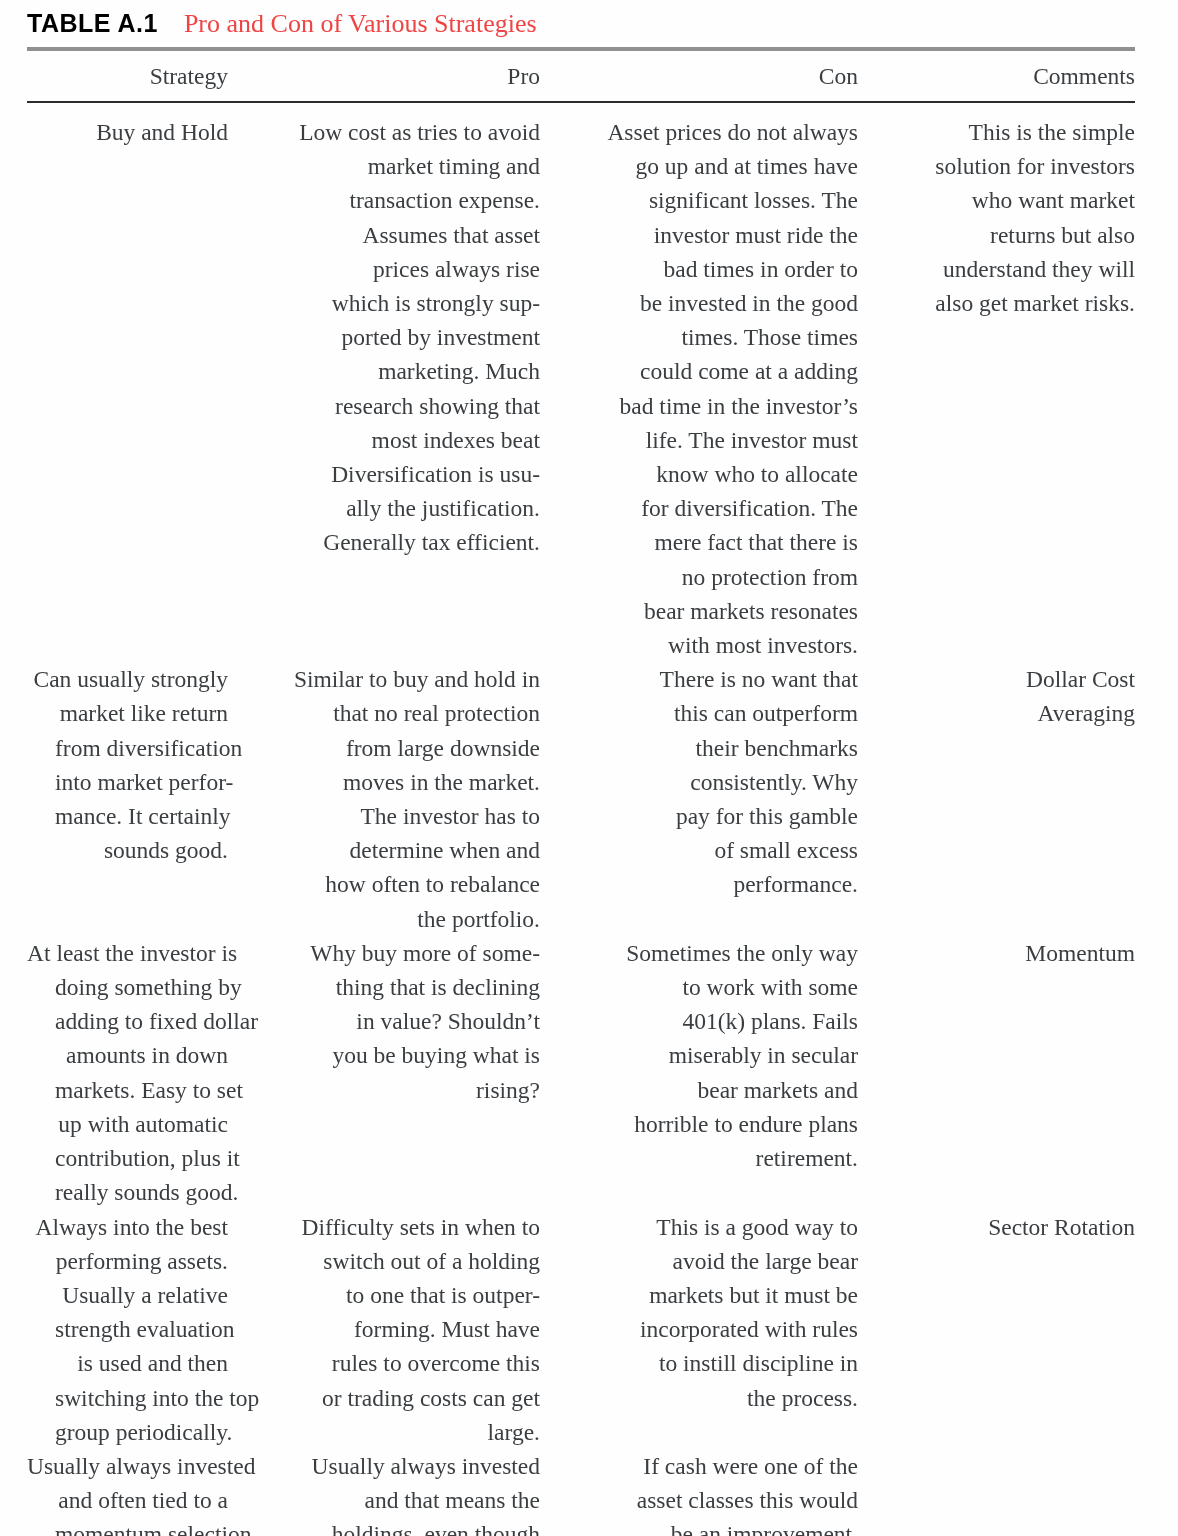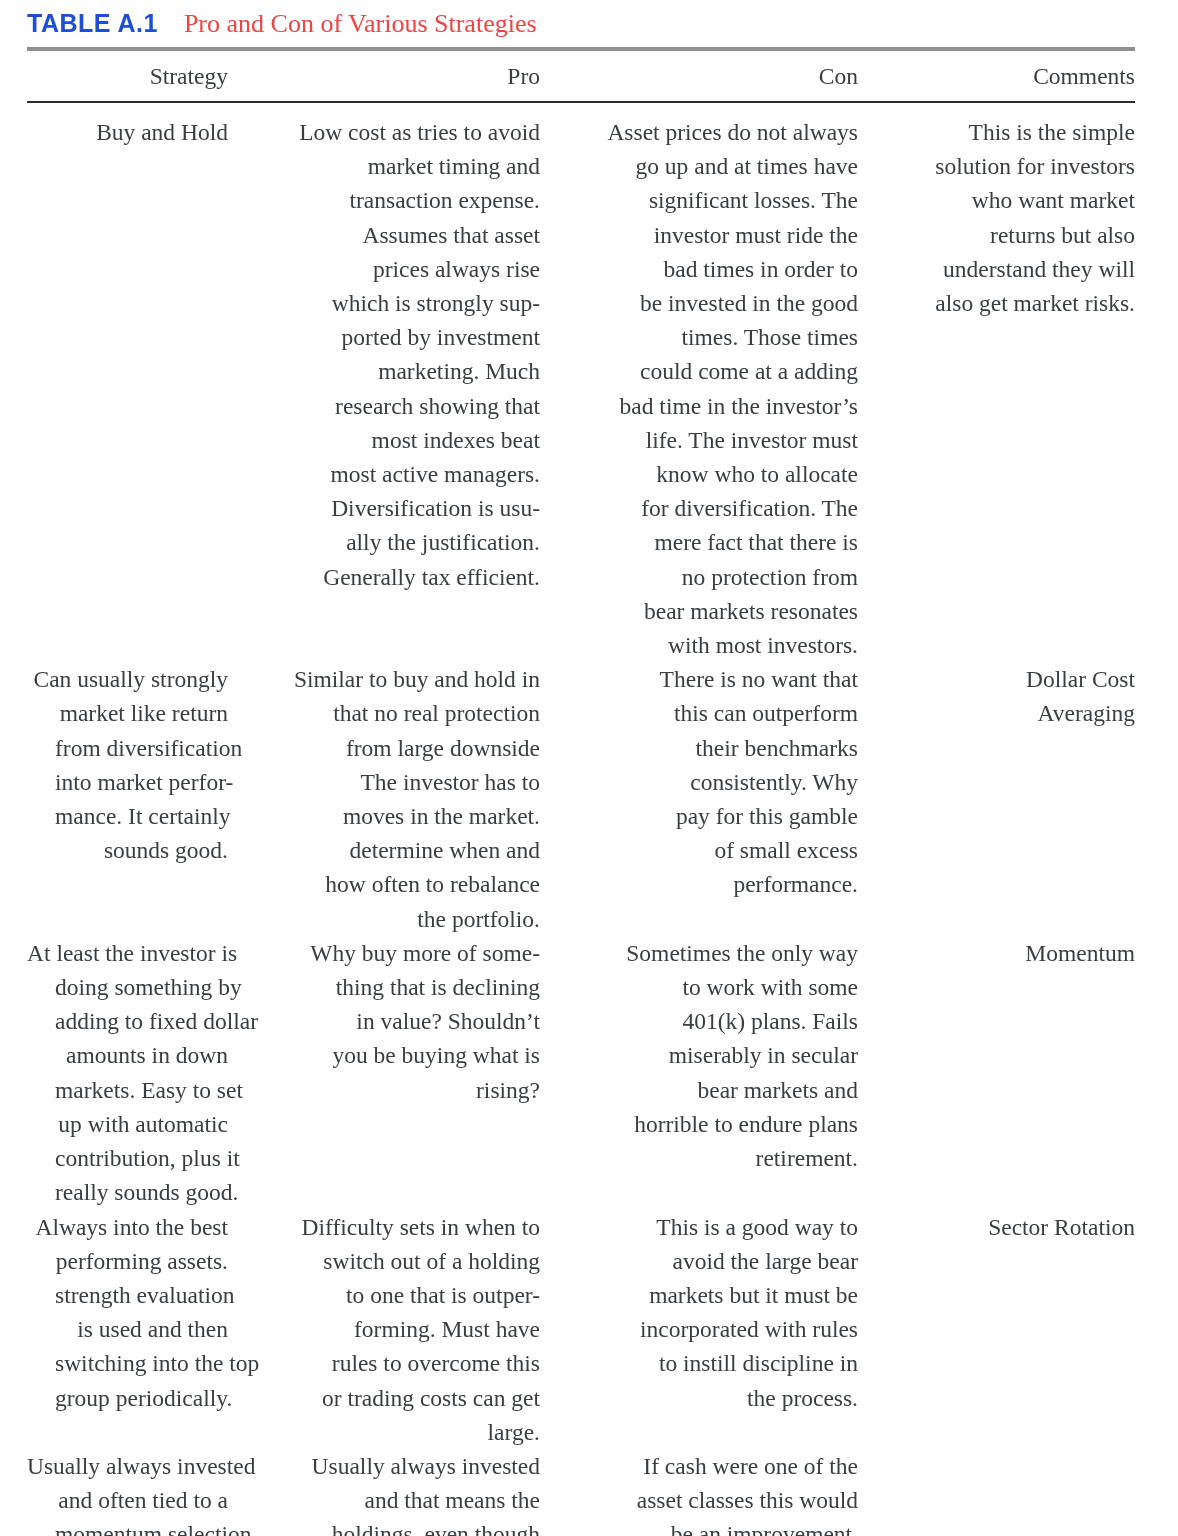--- a/index.html
+++ b/index.html
@@ -14,21 +14,21 @@
   }
   .caption {
     padding: 8px 0 0 27px;
     line-height: 30px;
     white-space: nowrap;
   }
   .cap-label {
     font-family: "Liberation Sans", sans-serif;
     font-weight: bold;
     font-size: 25px;
-    color: #1d4ed8;
+    color: #000000;
     letter-spacing: 0.5px;
     margin-right: 26px;
   }
   .cap-text {
     font-size: 26px;
     color: #ef4444;
   }
   .rule-gray {
     margin: 5px 0 0 27px;
     width: 1108px;
@@ -86,21 +86,20 @@
         <div class="ln">Low cost as tries to avoid</div>
         <div class="ln cont">market timing and</div>
         <div class="ln cont">transaction expense.</div>
         <div class="ln cont">Assumes that asset</div>
         <div class="ln cont">prices always rise</div>
         <div class="ln cont">which is strongly sup-</div>
         <div class="ln cont">ported by investment</div>
         <div class="ln cont">marketing. Much</div>
         <div class="ln cont">research showing that</div>
         <div class="ln cont">most indexes beat</div>
-        <div class="ln cont">most active managers.</div>
         <div class="ln cont">Diversification is usu-</div>
         <div class="ln cont">ally the justification.</div>
         <div class="ln cont">Generally tax efficient.</div>
       </div>
       <div class="cell">
         <div class="ln">Asset prices do not always</div>
         <div class="ln cont">go up and at times have</div>
         <div class="ln cont">significant losses. The</div>
         <div class="ln cont">investor must ride the</div>
         <div class="ln cont">bad times in order to</div>
@@ -129,22 +128,22 @@
         <div class="ln cont">market like return</div>
         <div class="ln cont">from diversification</div>
         <div class="ln cont">into market perfor-</div>
         <div class="ln cont">mance. It certainly</div>
         <div class="ln cont">sounds good.</div>
       </div>
       <div class="cell">
         <div class="ln">Similar to buy and hold in</div>
         <div class="ln cont">that no real protection</div>
         <div class="ln cont">from large downside</div>
+        <div class="ln cont">moves in the market.</div>
         <div class="ln cont">The investor has to</div>
-        <div class="ln cont">moves in the market.</div>
         <div class="ln cont">determine when and</div>
         <div class="ln cont">how often to rebalance</div>
         <div class="ln cont">the portfolio.</div>
       </div>
       <div class="cell">
         <div class="ln">There is no want that</div>
         <div class="ln cont">this can outperform</div>
         <div class="ln cont">their benchmarks</div>
         <div class="ln cont">consistently. Why</div>
         <div class="ln cont">pay for this gamble</div>
@@ -180,20 +179,21 @@
         <div class="ln cont">bear markets and</div>
         <div class="ln cont">horrible to endure plans</div>
         <div class="ln cont">retirement.</div>
       </div>
       <div class="cell">
         <div class="ln">Momentum</div>
       </div>
       <div class="cell">
         <div class="ln">Always into the best</div>
         <div class="ln cont">performing assets.</div>
+        <div class="ln cont">Usually a relative</div>
         <div class="ln cont">strength evaluation</div>
         <div class="ln cont">is used and then</div>
         <div class="ln cont">switching into the top</div>
         <div class="ln cont">group periodically.</div>
       </div>
       <div class="cell">
         <div class="ln">Difficulty sets in when to</div>
         <div class="ln cont">switch out of a holding</div>
         <div class="ln cont">to one that is outper-</div>
         <div class="ln cont">forming. Must have</div>

